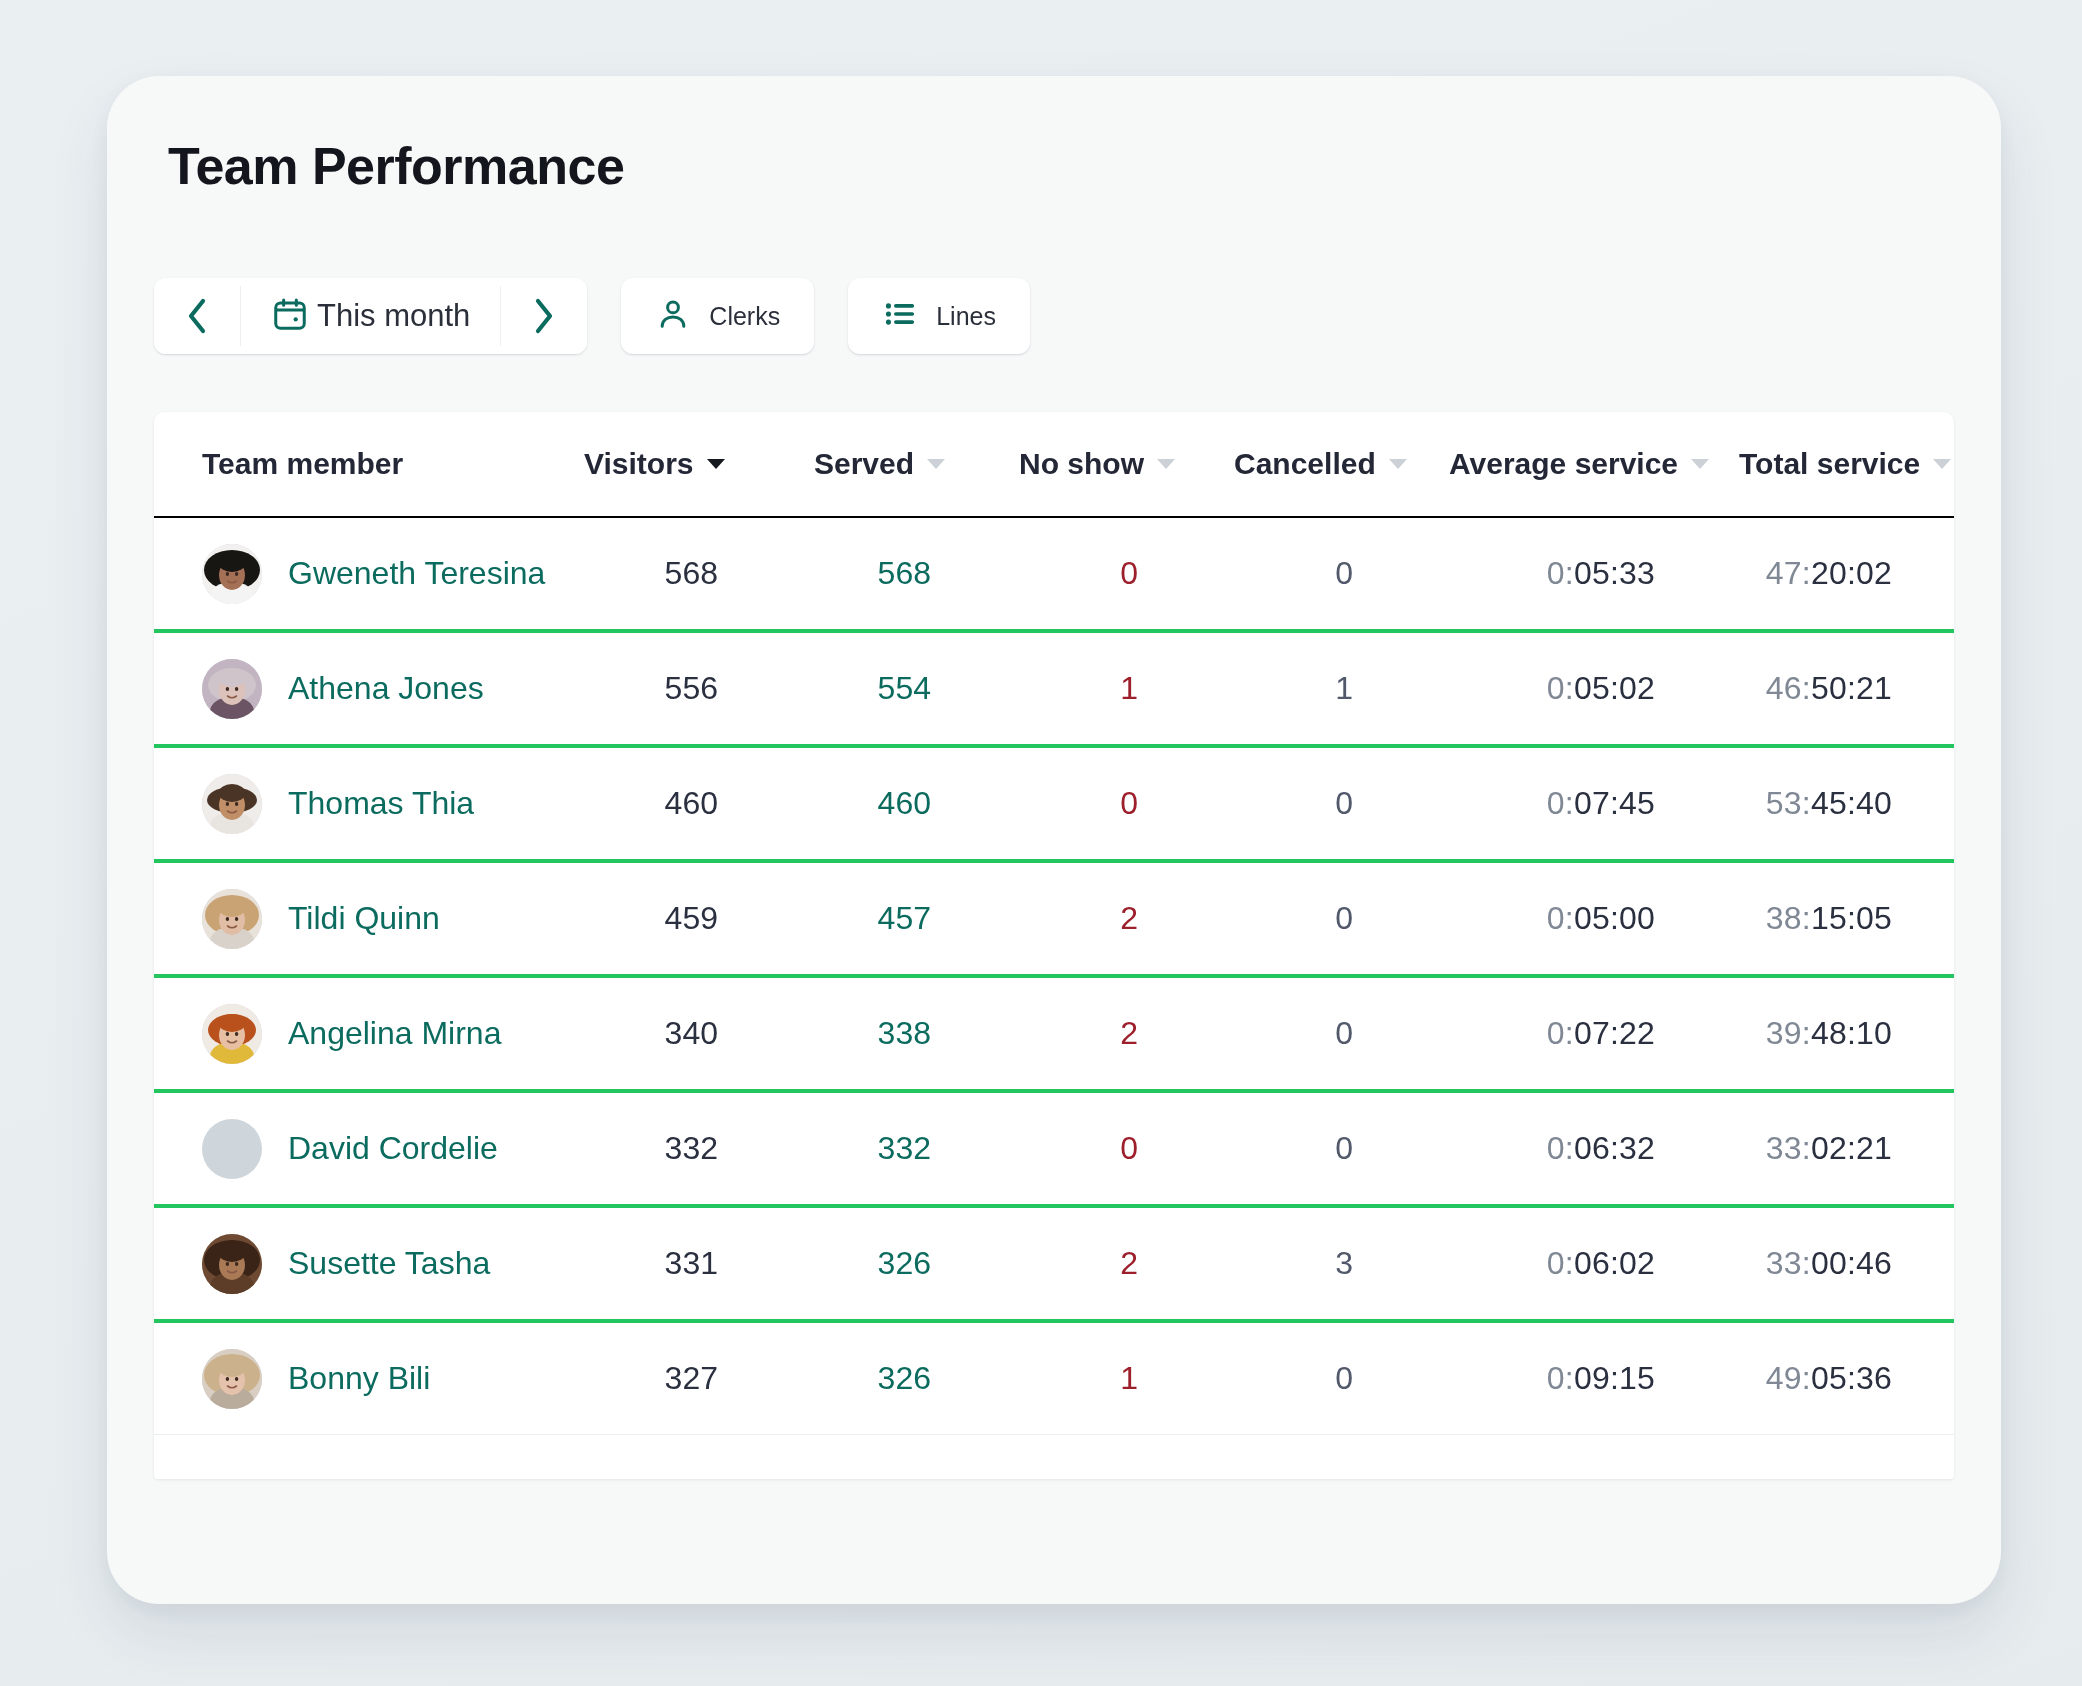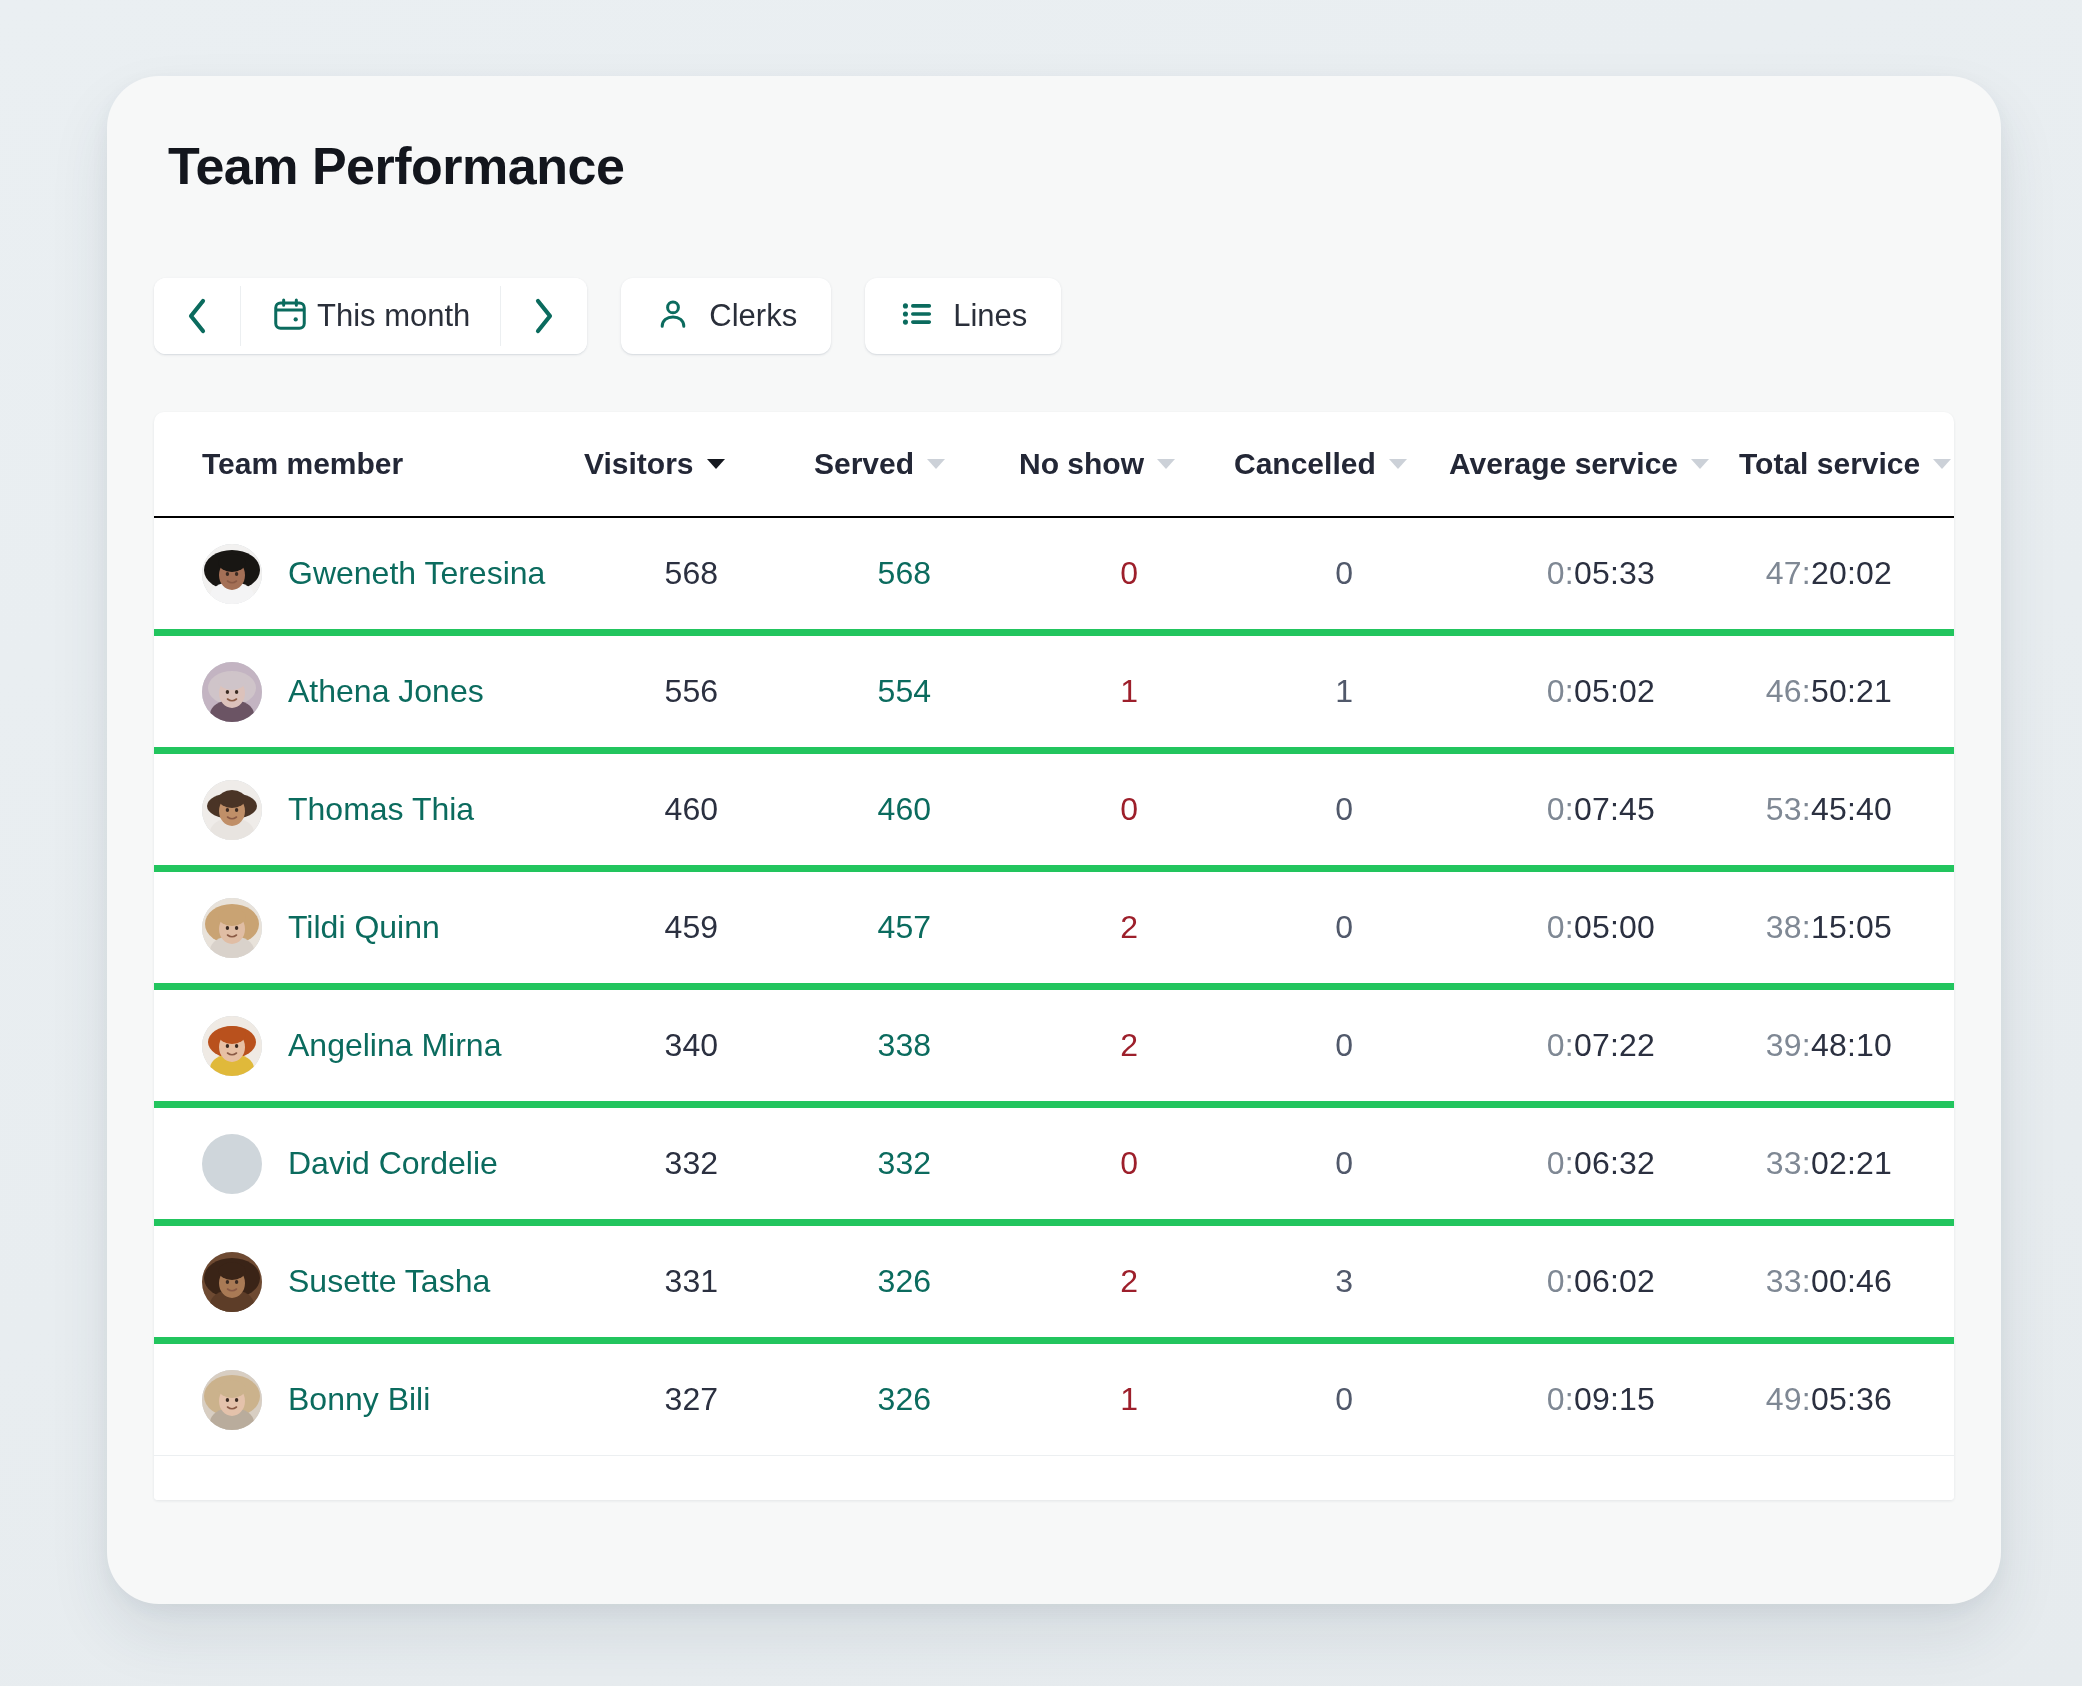--- a/index.html
+++ b/index.html
@@ -103,21 +103,21 @@
     gap: 18px;
     height: 76px;
     padding: 0 34px;
     background: #ffffff;
     border-radius: 12px;
     box-shadow: 0 1px 3px rgba(25, 45, 70, 0.11),
                 0 1px 1px rgba(25, 45, 70, 0.05);
     cursor: pointer;
   }
   .pill-label {
-    font-size: 31px;
+    font-size: 25px;
     color: #2a2f3a;
     white-space: nowrap;
   }
 
   
   .table-card {
     position: absolute;
     left: 154px;
     top: 412px;
     width: 1800px;
@@ -157,21 +157,21 @@
   .caret {
     width: 0; height: 0;
     border-left: 9px solid transparent;
     border-right: 9px solid transparent;
     border-top: 10px solid #ccd1d8;
     display: inline-block;
     flex: none;
   }
   .caret.active { border-top-color: #15181f; }
 
-  tbody tr { border-bottom: 7px solid #22c55e; }
+  tbody tr { border-bottom: 4px solid #22c55e; }
   tbody tr:last-child { border-bottom: 1px solid #eceff1; }
 
   tbody td {
     height: 111px;
     font-size: 32px;
     padding: 0;
     vertical-align: middle;
     color: #2b3040;
     white-space: nowrap;
   }

